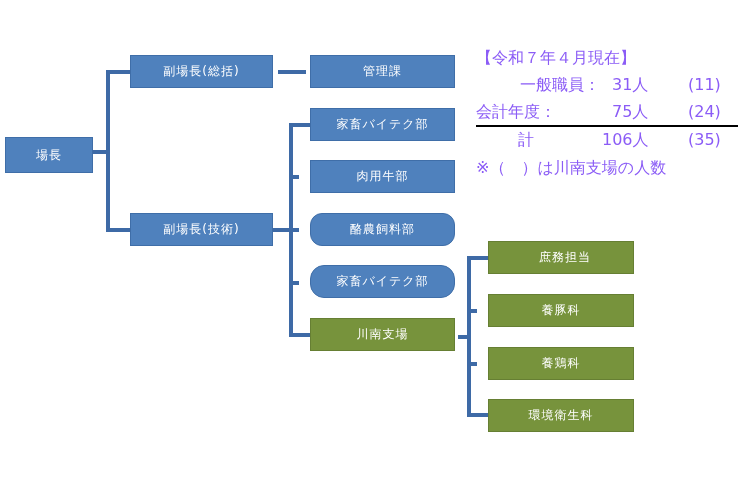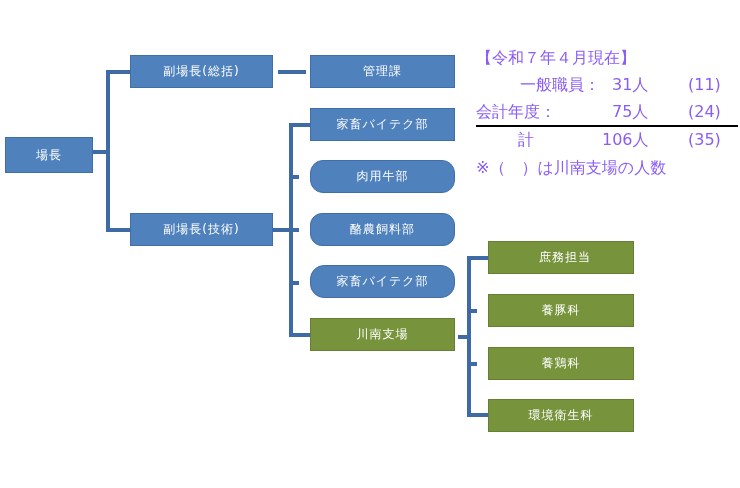--- a/index.html
+++ b/index.html
@@ -38,21 +38,21 @@
 <div class="line" style="left:467px;top:362px;width:10px;height:4px;"></div>
 <div class="line" style="left:467px;top:413px;width:21px;height:4px;"></div>
 
 <div class="box blue" style="left:5px;top:137px;width:88px;height:36px;">場長</div>
 <div class="box blue" style="left:130px;top:55px;width:143px;height:33px;">副場長(総括)</div>
 <div class="box blue" style="left:130px;top:213px;width:143px;height:33px;">副場長(技術)</div>
 
 <div class="box blue" style="left:310px;top:55px;width:145px;height:33px;">管理課</div>
 
 <div class="box blue" style="left:310px;top:108px;width:145px;height:33px;">家畜バイテク部</div>
-<div class="box blue" style="left:310px;top:160px;width:145px;height:33px;border-radius:13px;">肉用牛部</div>
+<div class="box blue" style="left:310px;top:160px;width:145px;height:33px;">肉用牛部</div>
 <div class="box blue" style="left:310px;top:213px;width:145px;height:33px;border-radius:12px;">酪農飼料部</div>
 <div class="box blue" style="left:310px;top:265px;width:145px;height:33px;border-radius:14px;">家畜バイテク部</div>
 <div class="box green" style="left:310px;top:318px;width:145px;height:33px;">川南支場</div>
 
 <div class="box green" style="left:488px;top:241px;width:146px;height:33px;padding-left:8px;">庶務担当</div>
 <div class="box green" style="left:488px;top:294px;width:146px;height:33px;">養豚科</div>
 <div class="box green" style="left:488px;top:347px;width:146px;height:33px;">養鶏科</div>
 <div class="box green" style="left:488px;top:399px;width:146px;height:33px;">環境衛生科</div>
 
 <div class="info" style="left:476px;top:48px;width:260px;height:140px;">

